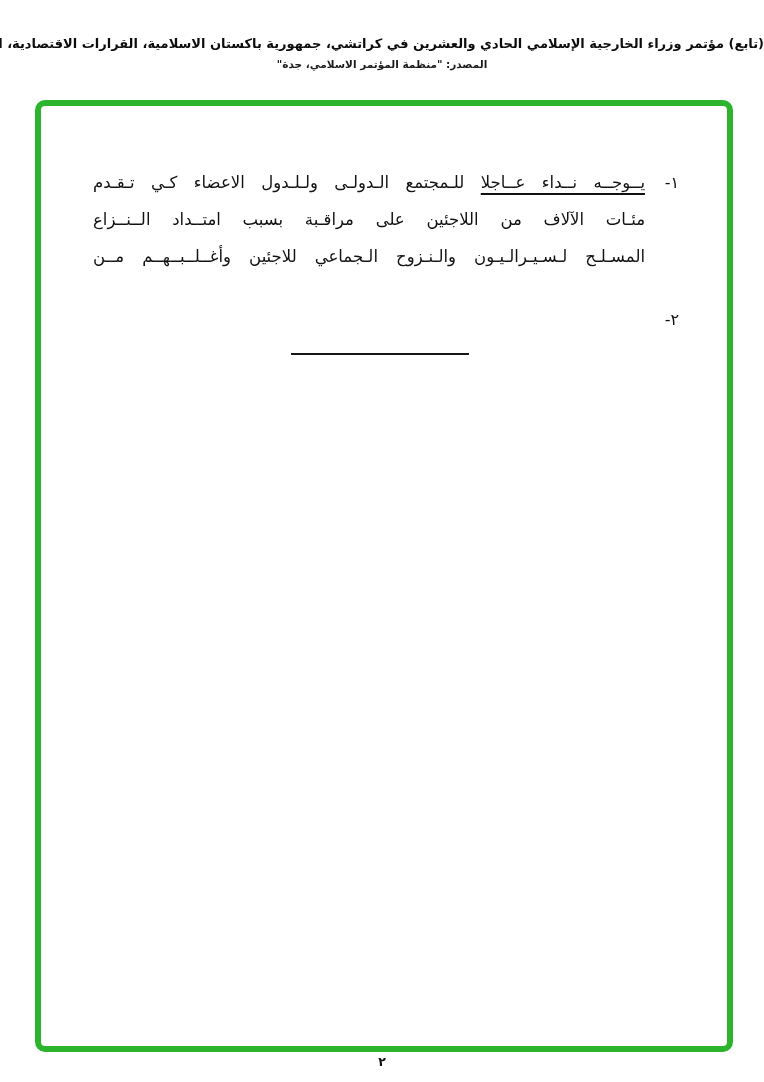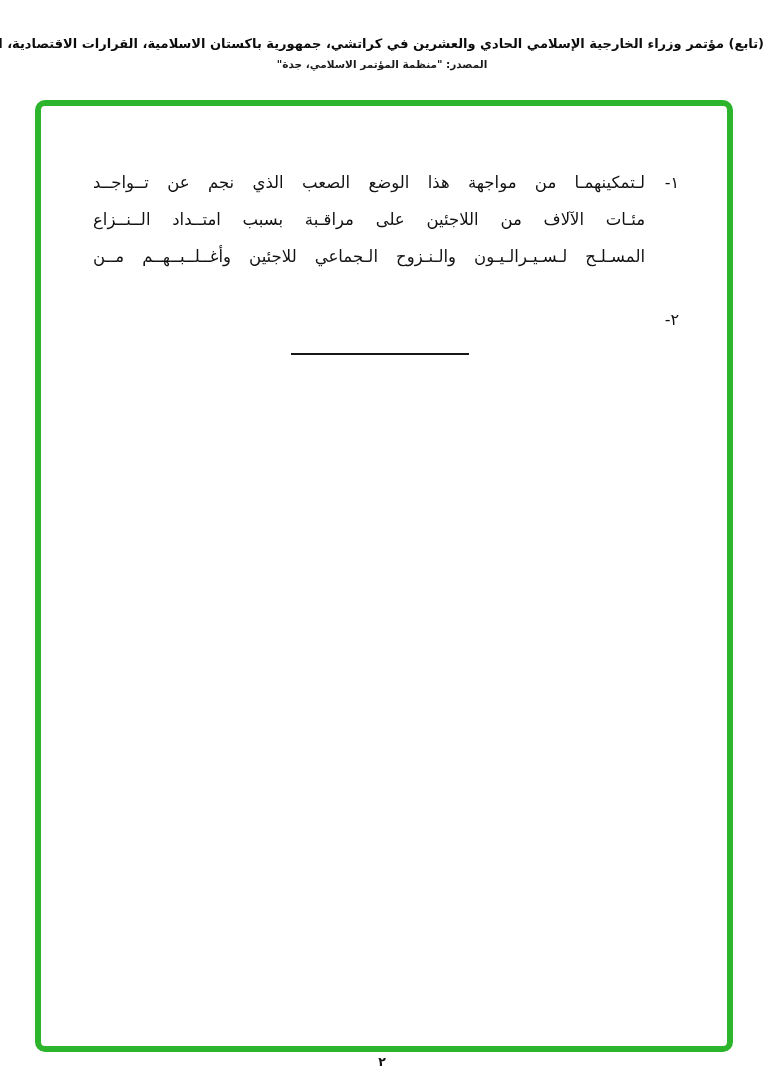--- a/index.html
+++ b/index.html
@@ -38,21 +38,21 @@
   <div class="header-line1">(تابع) مؤتمر وزراء الخارجية الإسلامي الحادي والعشرين في كراتشي، جمهورية باكستان الاسلامية، القرارات الاقتصادية، القرار الرقم ١/٨ -٦١ق</div>
   <div class="header-line2">المصدر: "منظمة المؤتمر الاسلامي، جدة"</div>
 </div>
 
 <div class="frame" style="border-color: rgb(44, 181, 44);">
   <div class="content">
 
     <div class="item item1">
       <div class="marker">١-</div>
       <div class="itembody">
-        <div class="line">لـتمكينهمـا من مواجهة هذا الوضع الصعب الذي نجم عن تــواجــد</div>
+        <div class="line"><span class="uline">يــوجــه نــداء عــاجلا</span><span> للـمجتمع الـدولـى ولـلـدول الاعضاء كـي تـقـدم</span></div>
         <div class="line">مئـات الآلاف من اللاجئين على مراقـبة بسبب امتــداد الــنــزاع</div>
         <div class="line">المسـلـح لـسـيـرالـيـون والـنـزوح الـجماعي للاجئين وأغــلــبــهــم مــن</div>
       </div>
     </div>
 
     <div class="item item2">
       <div class="marker">٢-</div>
       <div class="itembody">
       </div>
     </div>

